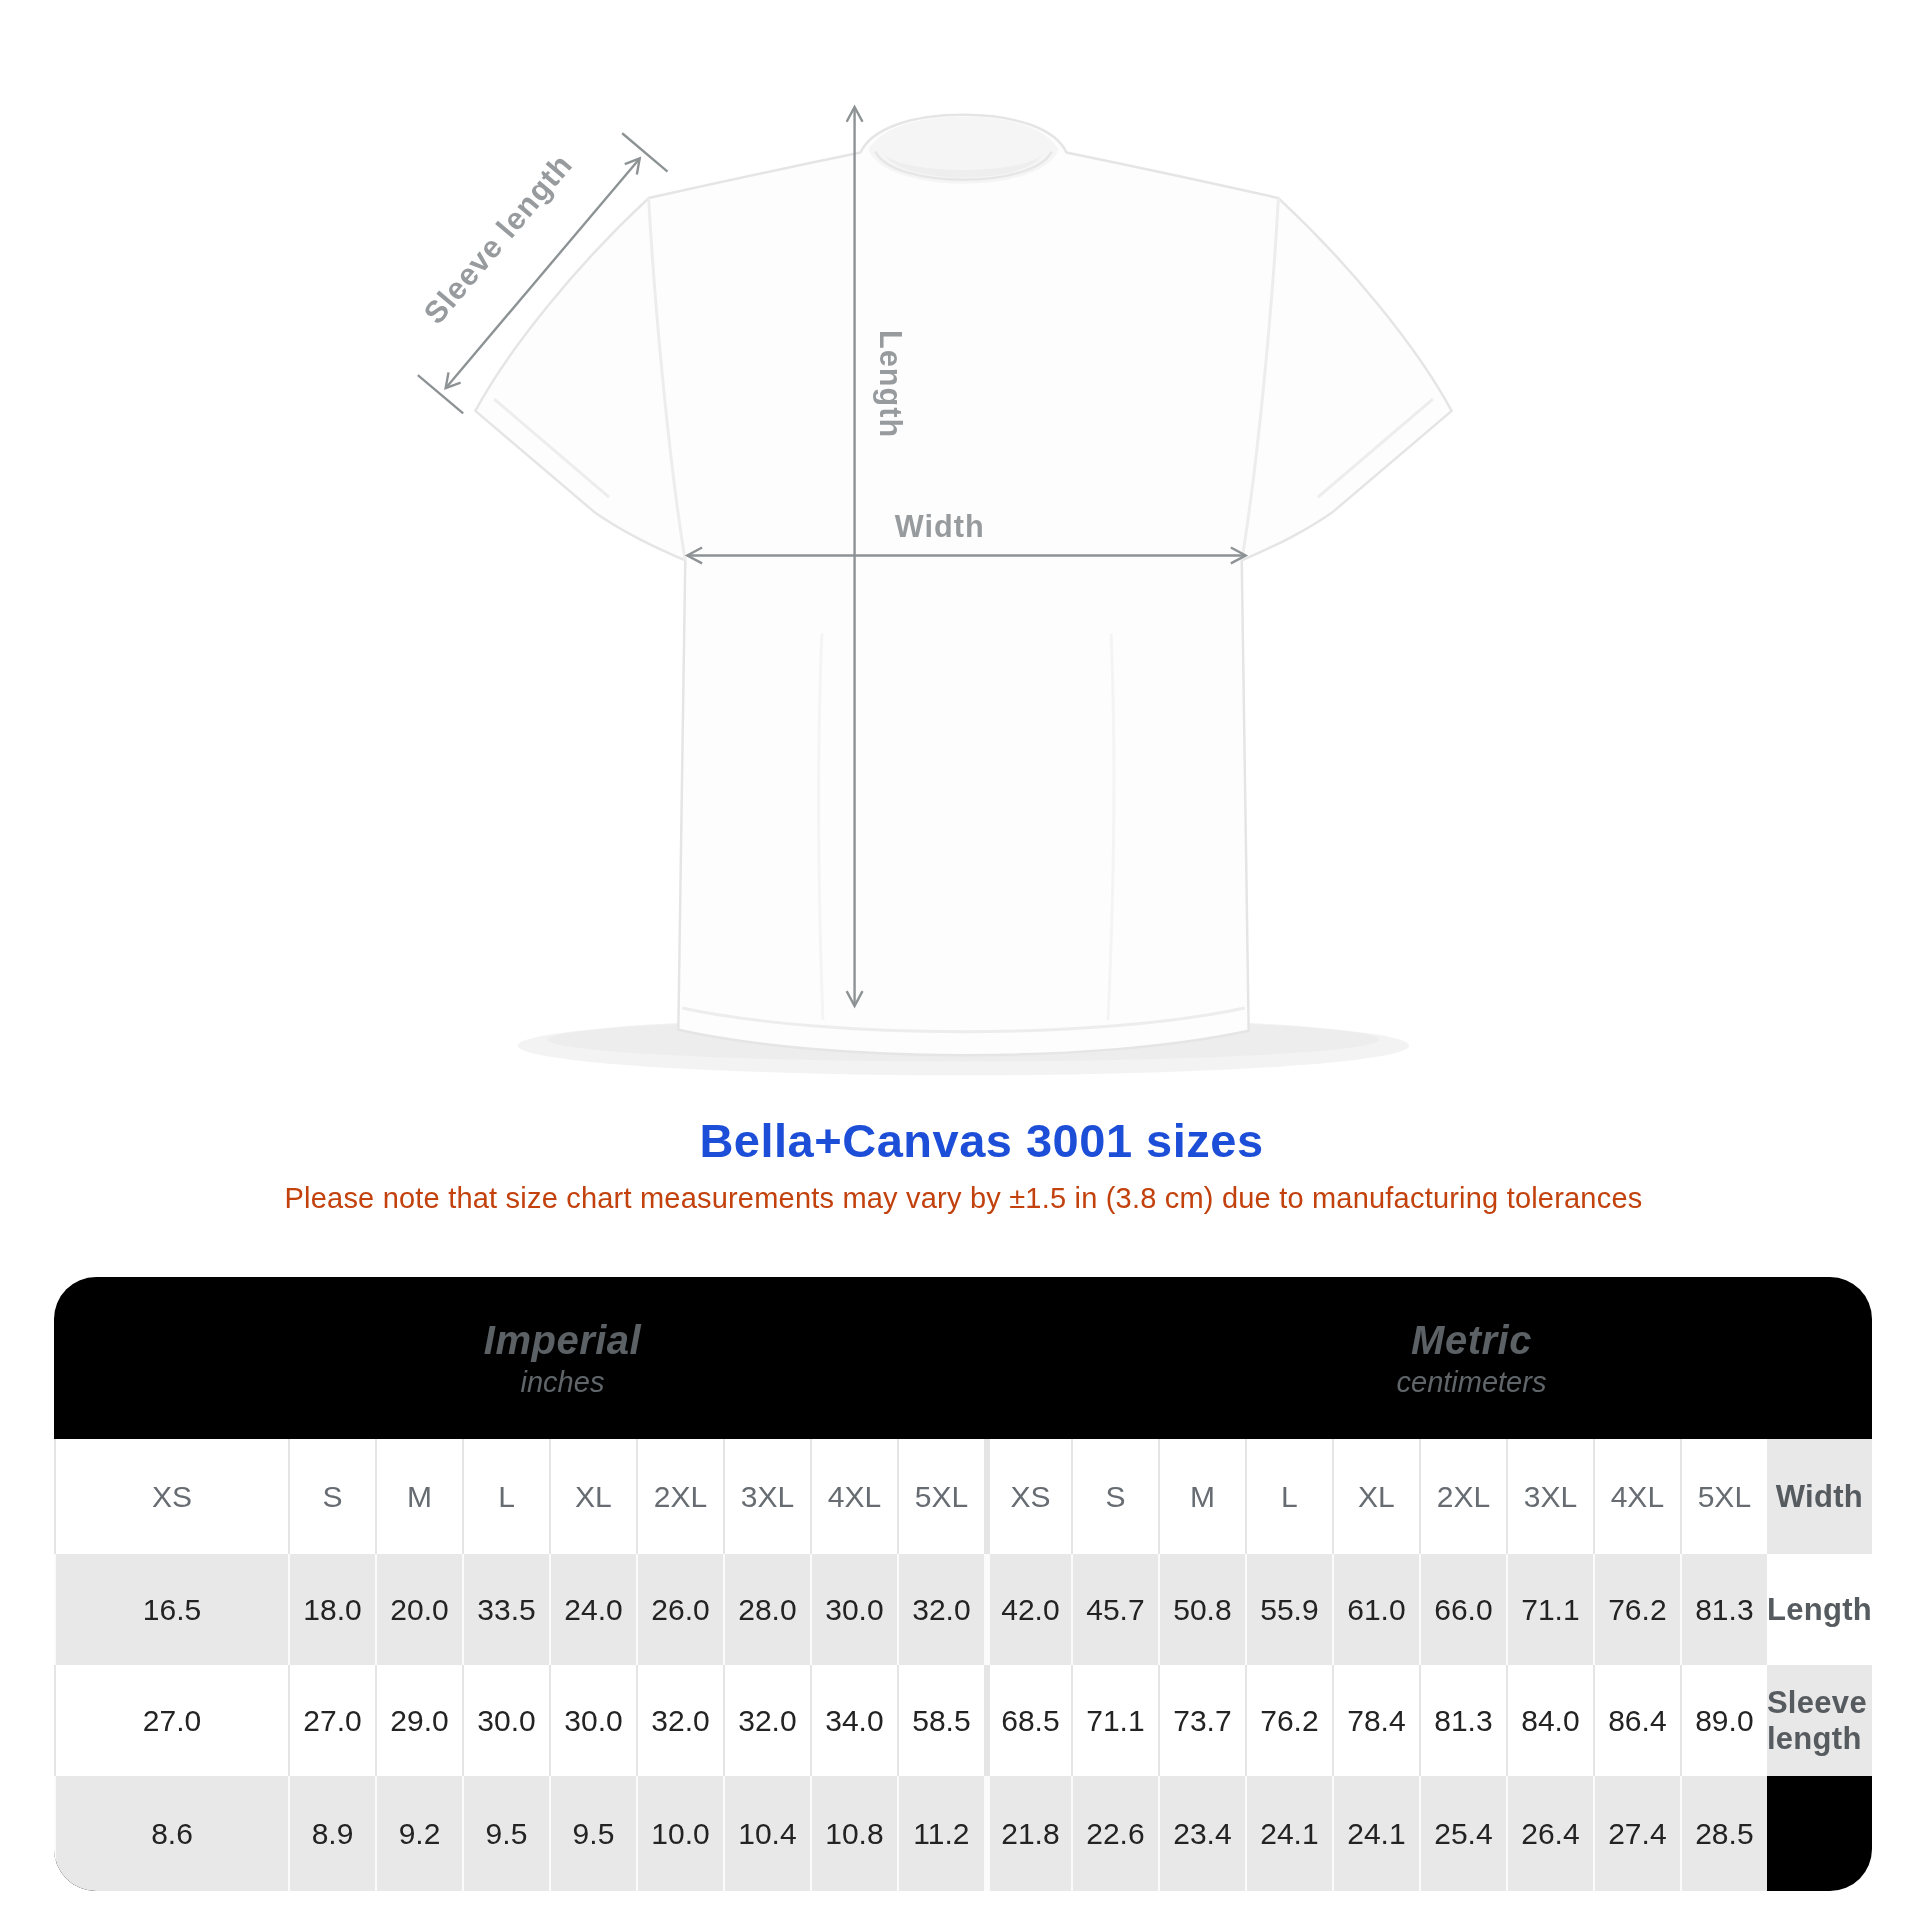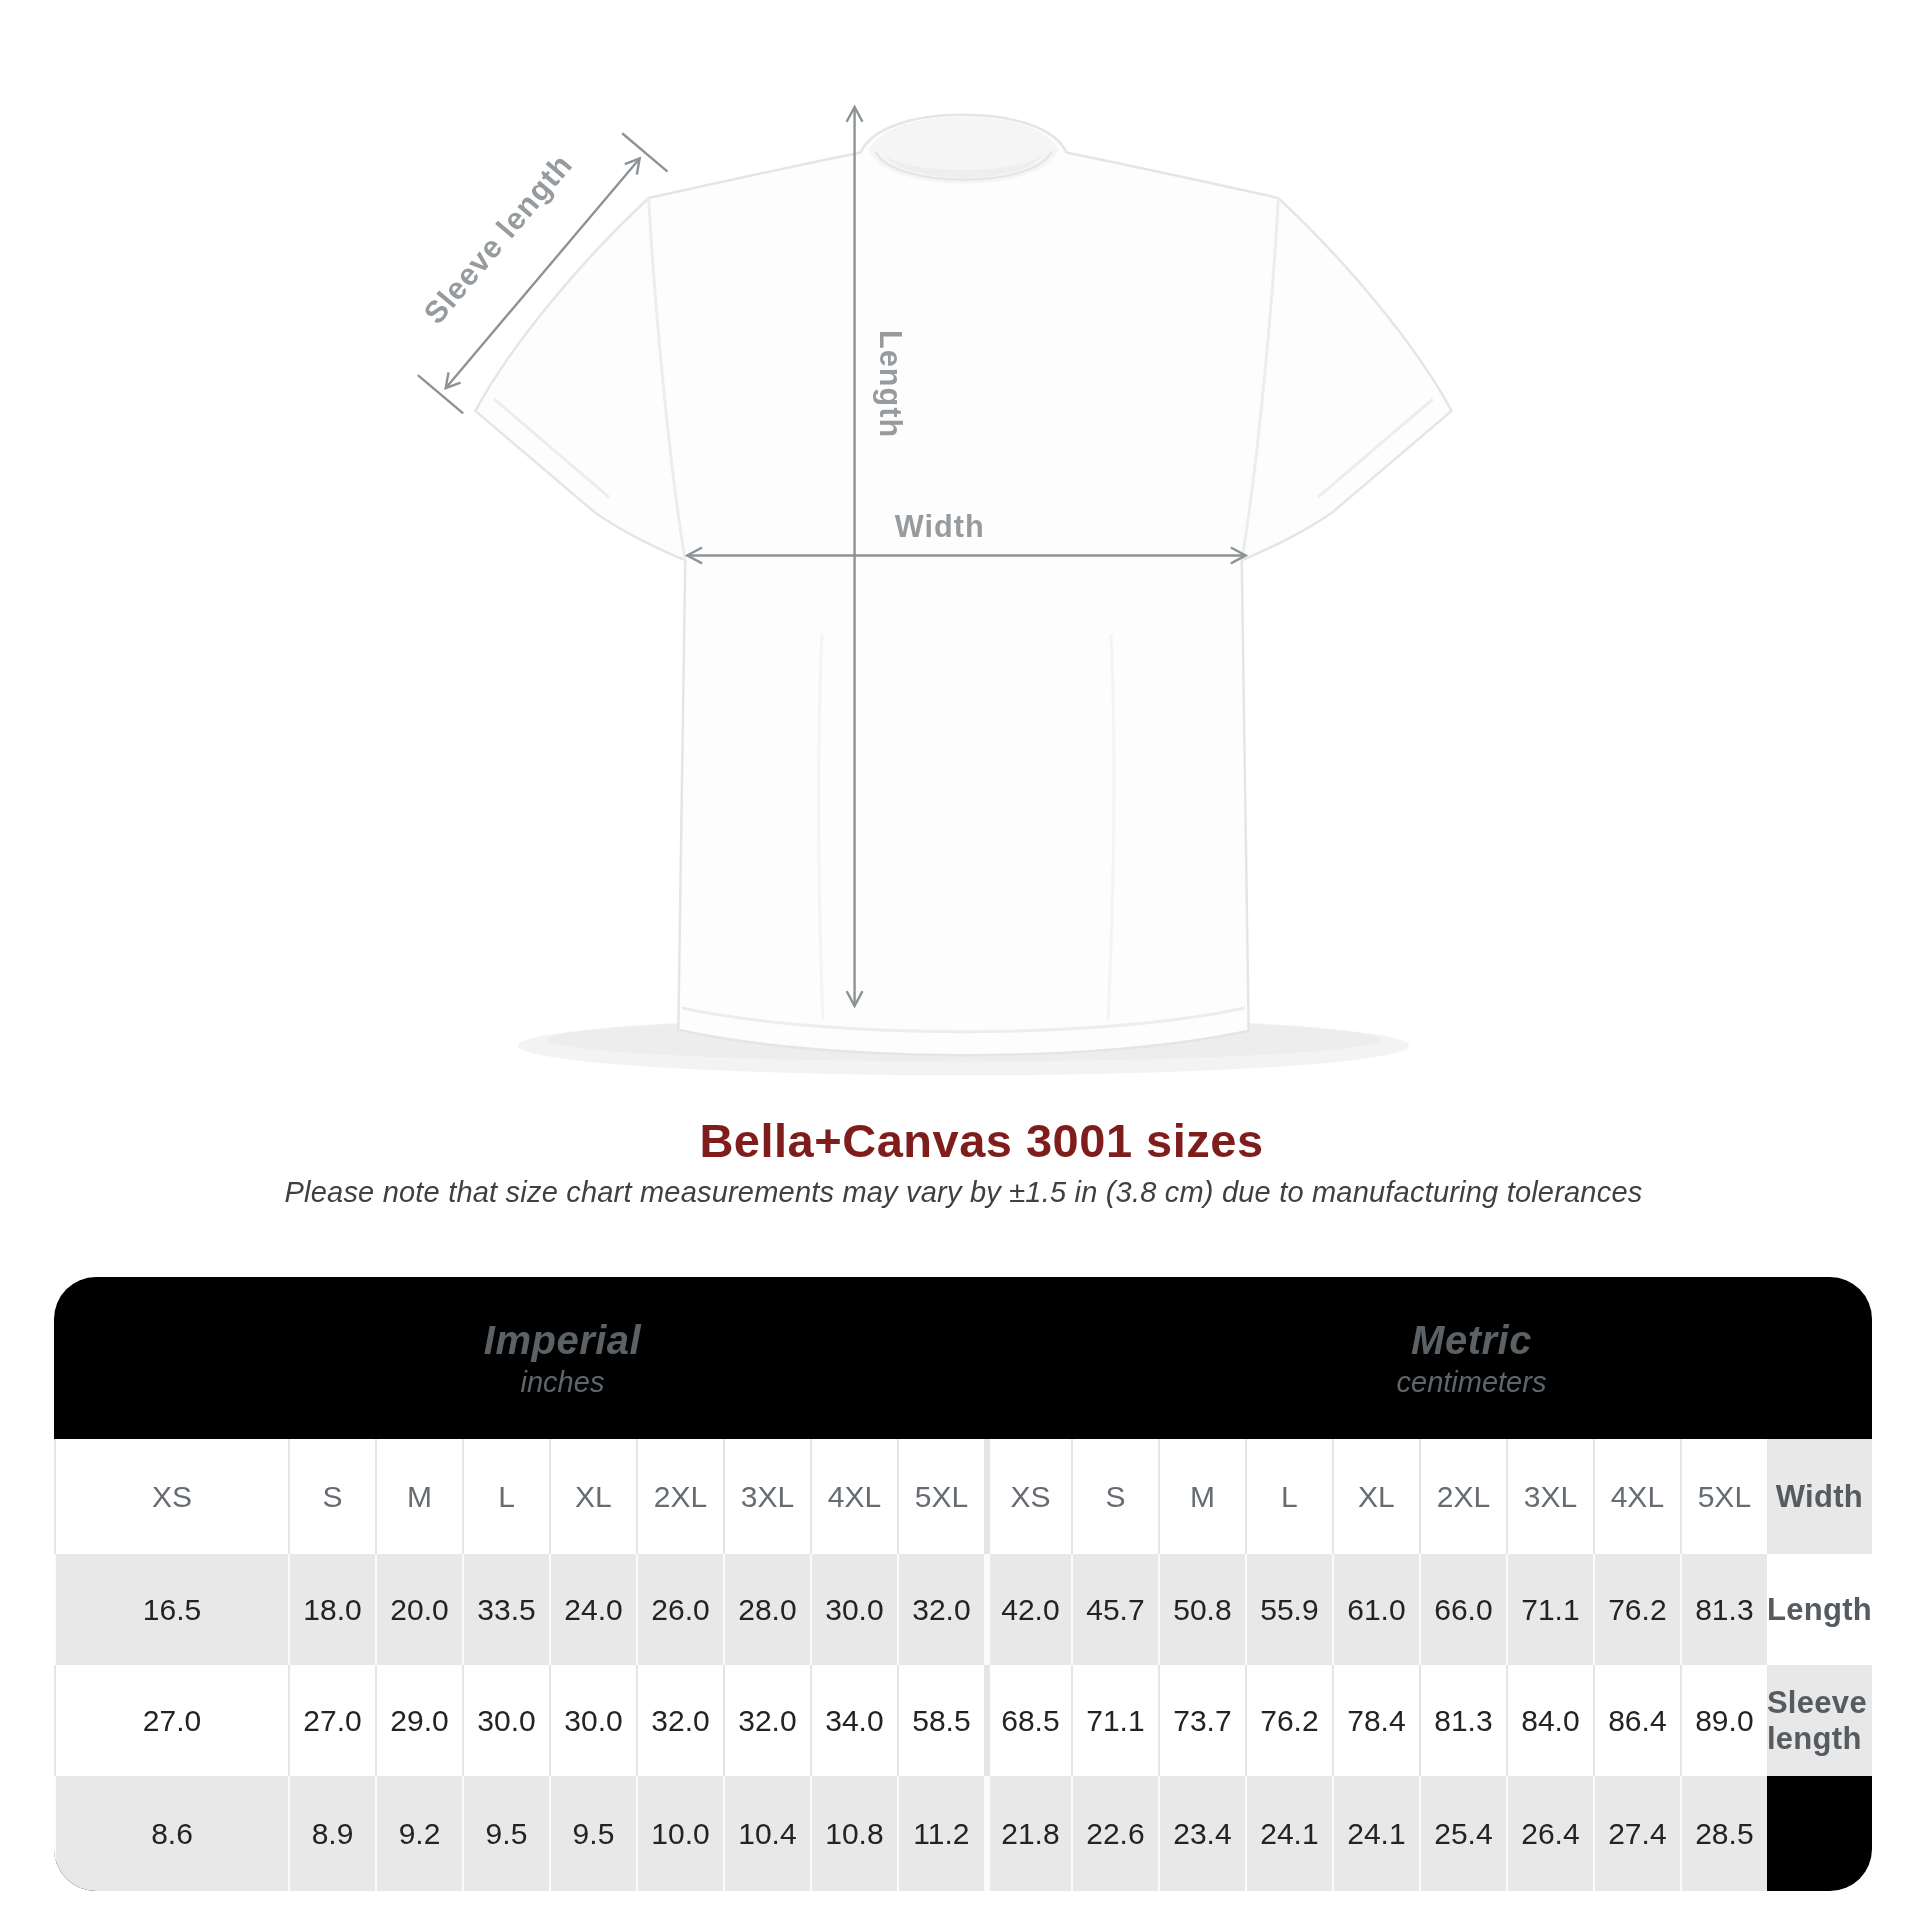--- a/index.html
+++ b/index.html
@@ -4,24 +4,24 @@
 <style>
   html,body{margin:0;padding:0;}
   body{
     width:1927px;height:1927px;background:#ffffff;position:relative;
     font-family:"Liberation Sans", sans-serif;
     -webkit-font-smoothing:antialiased;
   }
   .diagram-wrap{position:absolute;left:0;top:0;width:1927px;height:1109px;}
   .heading{position:absolute;left:0;top:1113px;width:1927px;text-align:center;}
   .heading h1{
-    margin:0;font-size:47px;font-weight:bold;color:#7f1d1d;letter-spacing:0.5px;padding-left:36px;
+    margin:0;font-size:47px;font-weight:bold;color:#1d4ed8;letter-spacing:0.5px;padding-left:36px;
   }
   .heading p{
-    margin:8px 0 0 0;font-size:29px;font-style:italic;color:#404040;letter-spacing:0.2px;
+    margin:14px 0 0 0;font-size:29px;color:#c2410c;letter-spacing:0.2px;
   }
   
   #sizetable{
     position:absolute;left:54px;top:1277px;width:1818px;height:614px;
     background:#000000;border-radius:42px;overflow:hidden;
     display:grid;
     grid-template-columns:234px repeat(18, 1fr);
     grid-template-rows:162px 115px 111px 111px 1fr;
   }
   .cell{display:flex;align-items:center;justify-content:center;}

